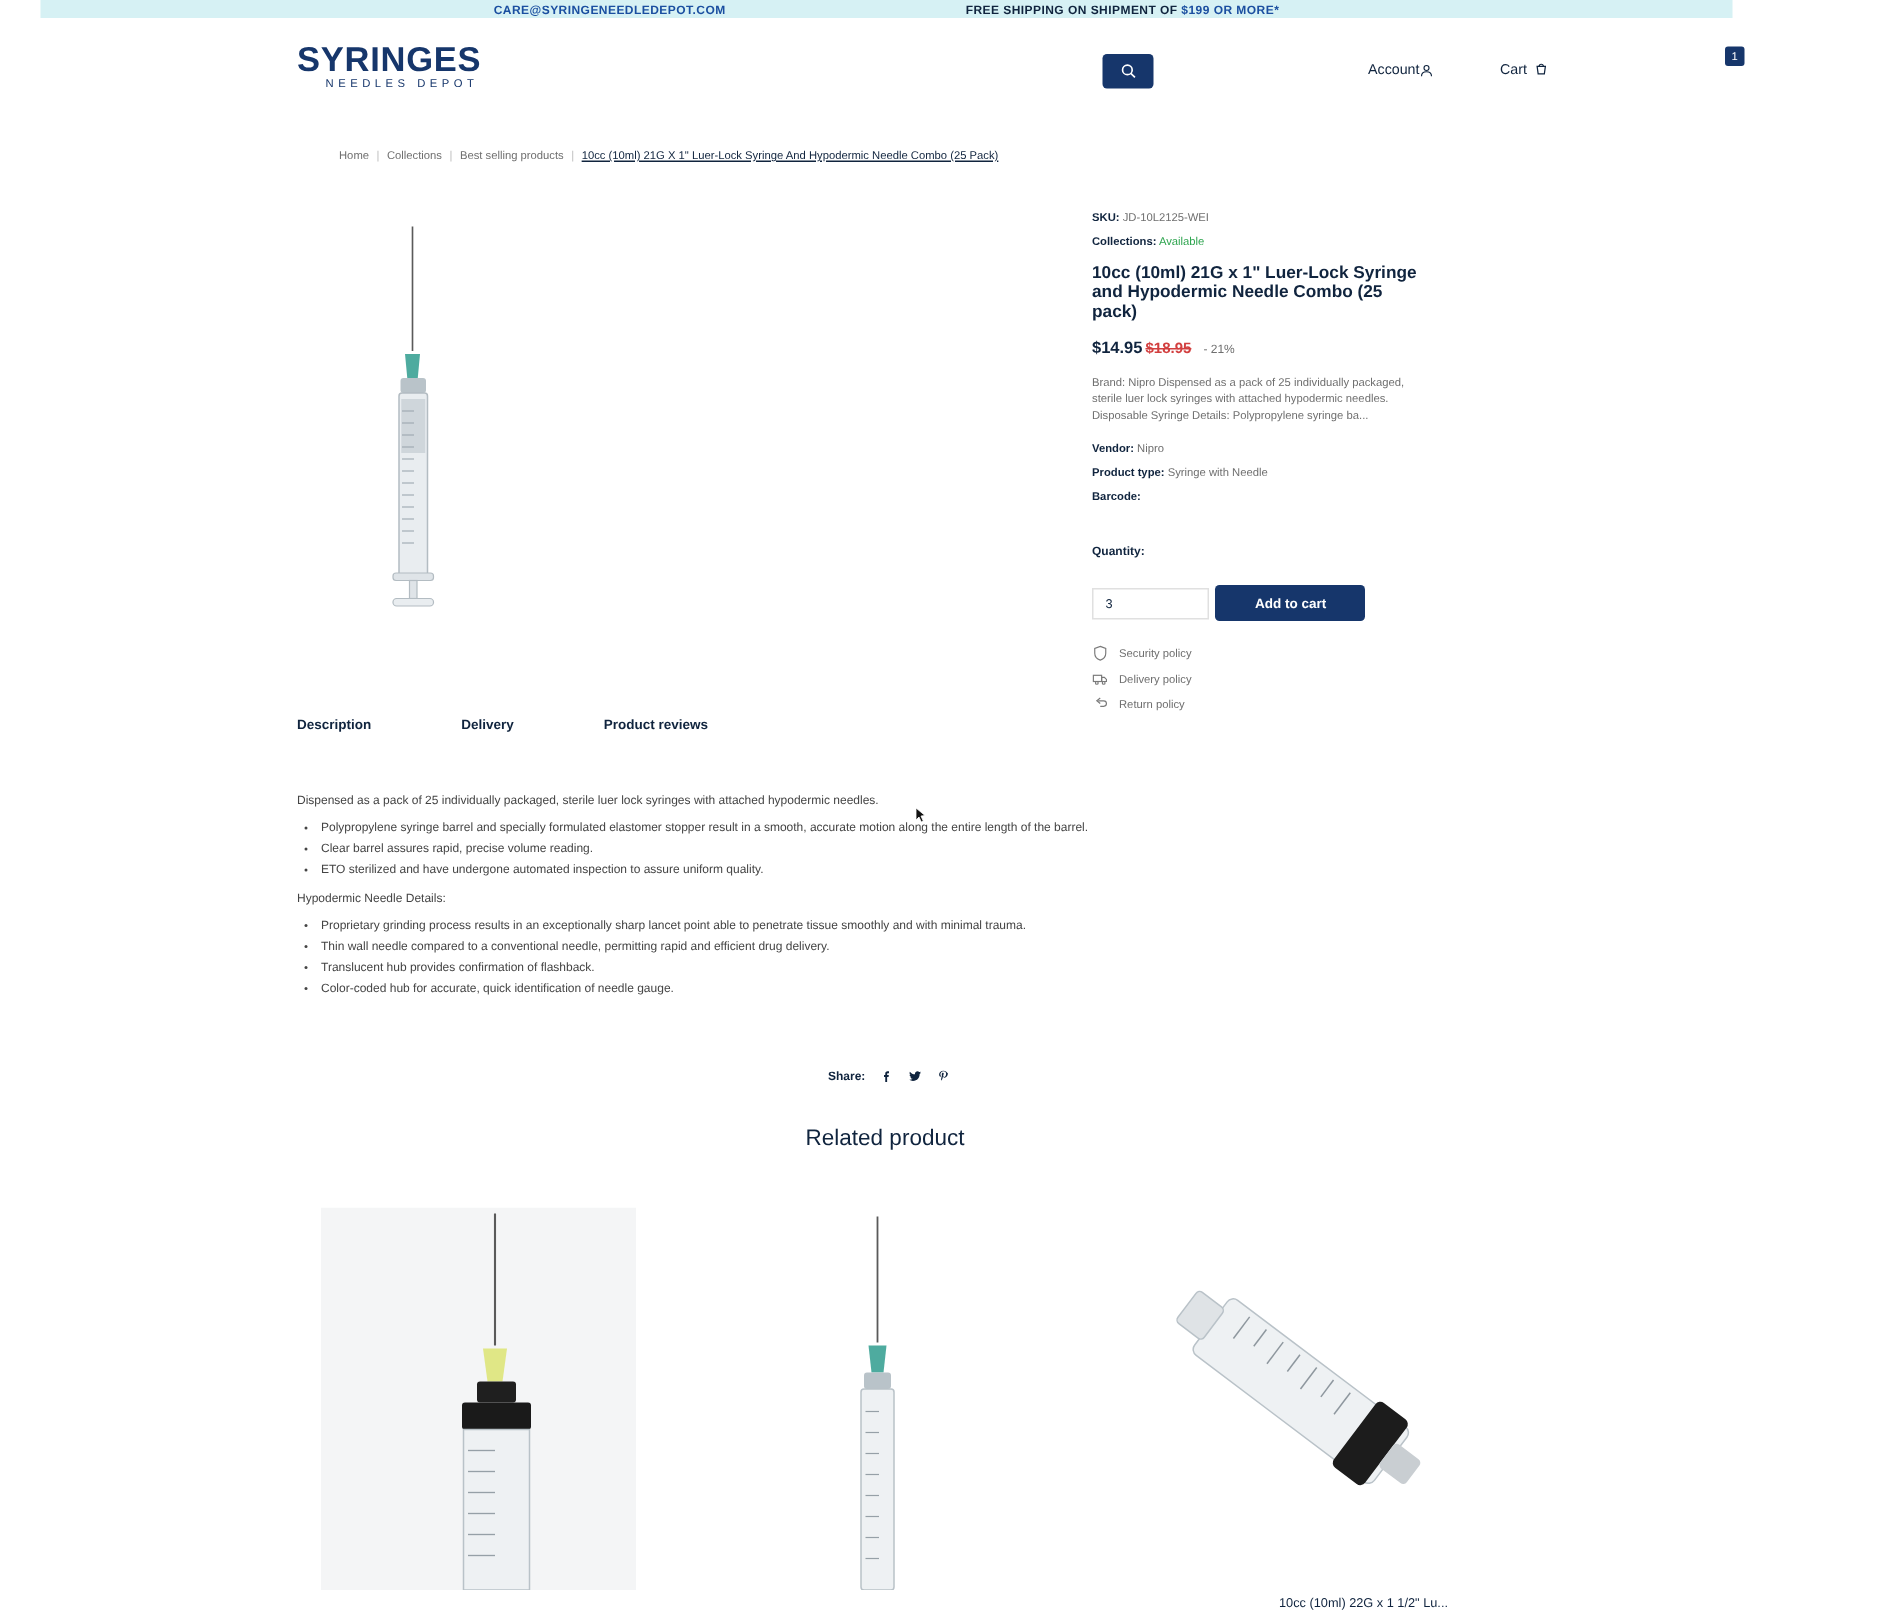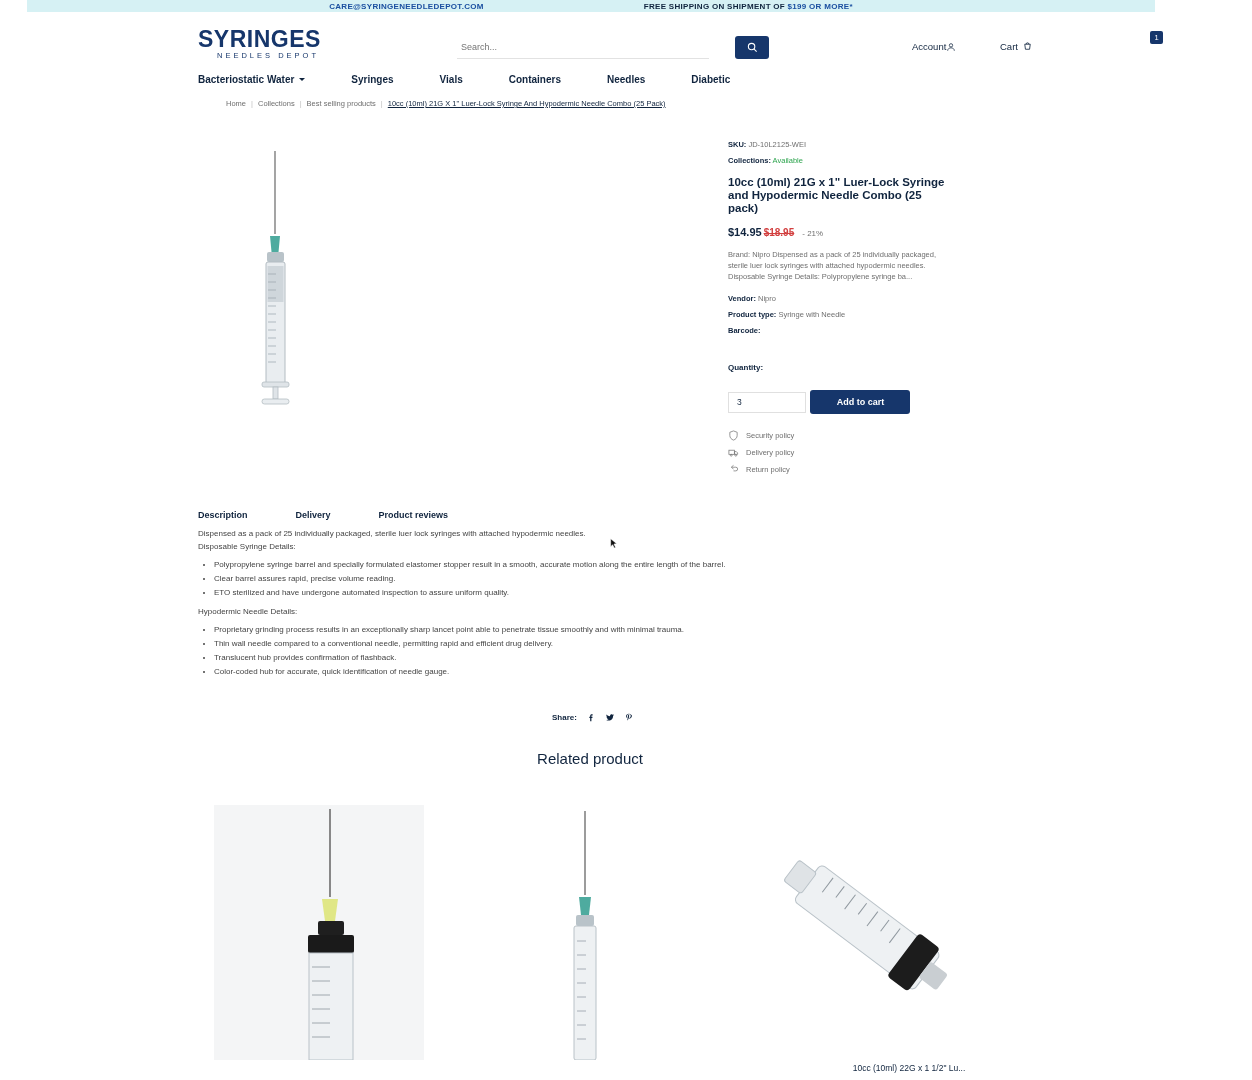--- a/index.html
+++ b/index.html
@@ -119,21 +119,21 @@
     border:none; border-radius:3px; font-size:9px; font-weight:bold; cursor:pointer;
     font-family:"Liberation Sans", sans-serif;
   }
   .policies { margin-top:16px; }
   .policy { display:flex; align-items:center; gap:7px; font-size:7.5px; color:#6f6f6f; margin-bottom:6px; }
   .policy svg { width:11px; height:11px; }
 
   
   .tabs {
     position:absolute; left:198px; top:478px; width:520px; height:18px;
-    display:flex; gap:4px; font-size:9px; font-weight:bold; color:#10243e;margin-top:32px;
+    display:flex; gap:16px; font-size:9px; font-weight:bold; color:#10243e;
   }
   .tab { margin-right:44px; cursor:pointer; }
   .tab.active { color:#10243e; }
 
   
   .body-copy { position:absolute; left:198px; top:527px; width:720px; font-size:8px; color:#444; line-height:13px; }
   .body-copy p { margin:0 0 0 0; }
   .body-copy ul { margin:5px 0 6px 0; padding-left:16px; }
   .body-copy li { margin-bottom:1px; }
 
@@ -168,21 +168,20 @@
     <span class="ship"><span>FREE SHIPPING ON SHIPMENT OF </span><span class="hl">$199 OR MORE*</span></span>
   </div>
 
   <div class="header">
     <div class="logo">
       <div class="logo-text">SYRINGES</div>
       <div class="logo-sub">NEEDLES DEPOT</div>
     </div>
 
     <div class="search-wrap">
-      <input class="search-input" placeholder="Search..." style="">
       <button class="search-btn">
         <svg viewBox="0 0 24 24">
             <circle cx="10" cy="10" r="7" fill="none" stroke="#fff" stroke-width="2.4"></circle>
             <line x1="15" y1="15" x2="21" y2="21" stroke="#fff" stroke-width="2.4"></line>
           </svg>
       </button>
     </div>
 
     <div class="acct-area">
       <div class="acct">
@@ -196,41 +195,20 @@
         <span>Cart</span>
         <svg width="11" height="11" viewBox="0 0 24 24">
             <path d="M6 7h12l-1.5 11H7.5z" fill="none" stroke="#10243e" stroke-width="1.8"></path>
             <path d="M9 7a3 3 0 016 0" fill="none" stroke="#10243e" stroke-width="1.8"></path>
           </svg>
         <span class="cart-badge">1</span>
       </div>
     </div>
   </div>
 
-  <div class="nav">
-    <div class="nav-item">
-      <span>Bacteriostatic Water</span>
-      <span class="caret"></span>
-    </div>
-    <div class="nav-item">
-        <span>Syringes</span>
-      </div>
-    <div class="nav-item">
-        <span>Vials</span>
-      </div>
-    <div class="nav-item">
-        <span>Containers</span>
-      </div>
-    <div class="nav-item">
-        <span>Needles</span>
-      </div>
-    <div class="nav-item">
-        <span>Diabetic</span>
-      </div>
-  </div>
 
   <div class="breadcrumb">
     <span>Home</span>
     <span class="sep">|</span>
     <span>Collections</span>
     <span class="sep">|</span>
     <span>Best selling products</span>
     <span class="sep">|</span>
     <span class="current">10cc (10ml) 21G X 1" Luer-Lock Syringe And Hypodermic Needle Combo (25 Pack)</span>
   </div>
@@ -308,21 +286,20 @@
   </div>
 
   <div class="tabs">
     <div class="tab active">Description</div>
     <div class="tab">Delivery</div>
     <div class="tab">Product reviews</div>
   </div>
 
   <div class="body-copy">
     <p>Dispensed as a pack of 25 individually packaged, sterile luer lock syringes with attached hypodermic needles.</p>
-    <p>Disposable Syringe Details:</p>
     <ul>
       <li>Polypropylene syringe barrel and specially formulated elastomer stopper result in a smooth, accurate motion along the entire length of the barrel.</li>
       <li>Clear barrel assures rapid, precise volume reading.</li>
       <li>ETO sterilized and have undergone automated inspection to assure uniform quality.</li>
     </ul>
     <p>Hypodermic Needle Details:</p>
     <ul>
       <li>Proprietary grinding process results in an exceptionally sharp lancet point able to penetrate tissue smoothly and with minimal trauma.</li>
       <li>Thin wall needle compared to a conventional needle, permitting rapid and efficient drug delivery.</li>
       <li>Translucent hub provides confirmation of flashback.</li>

